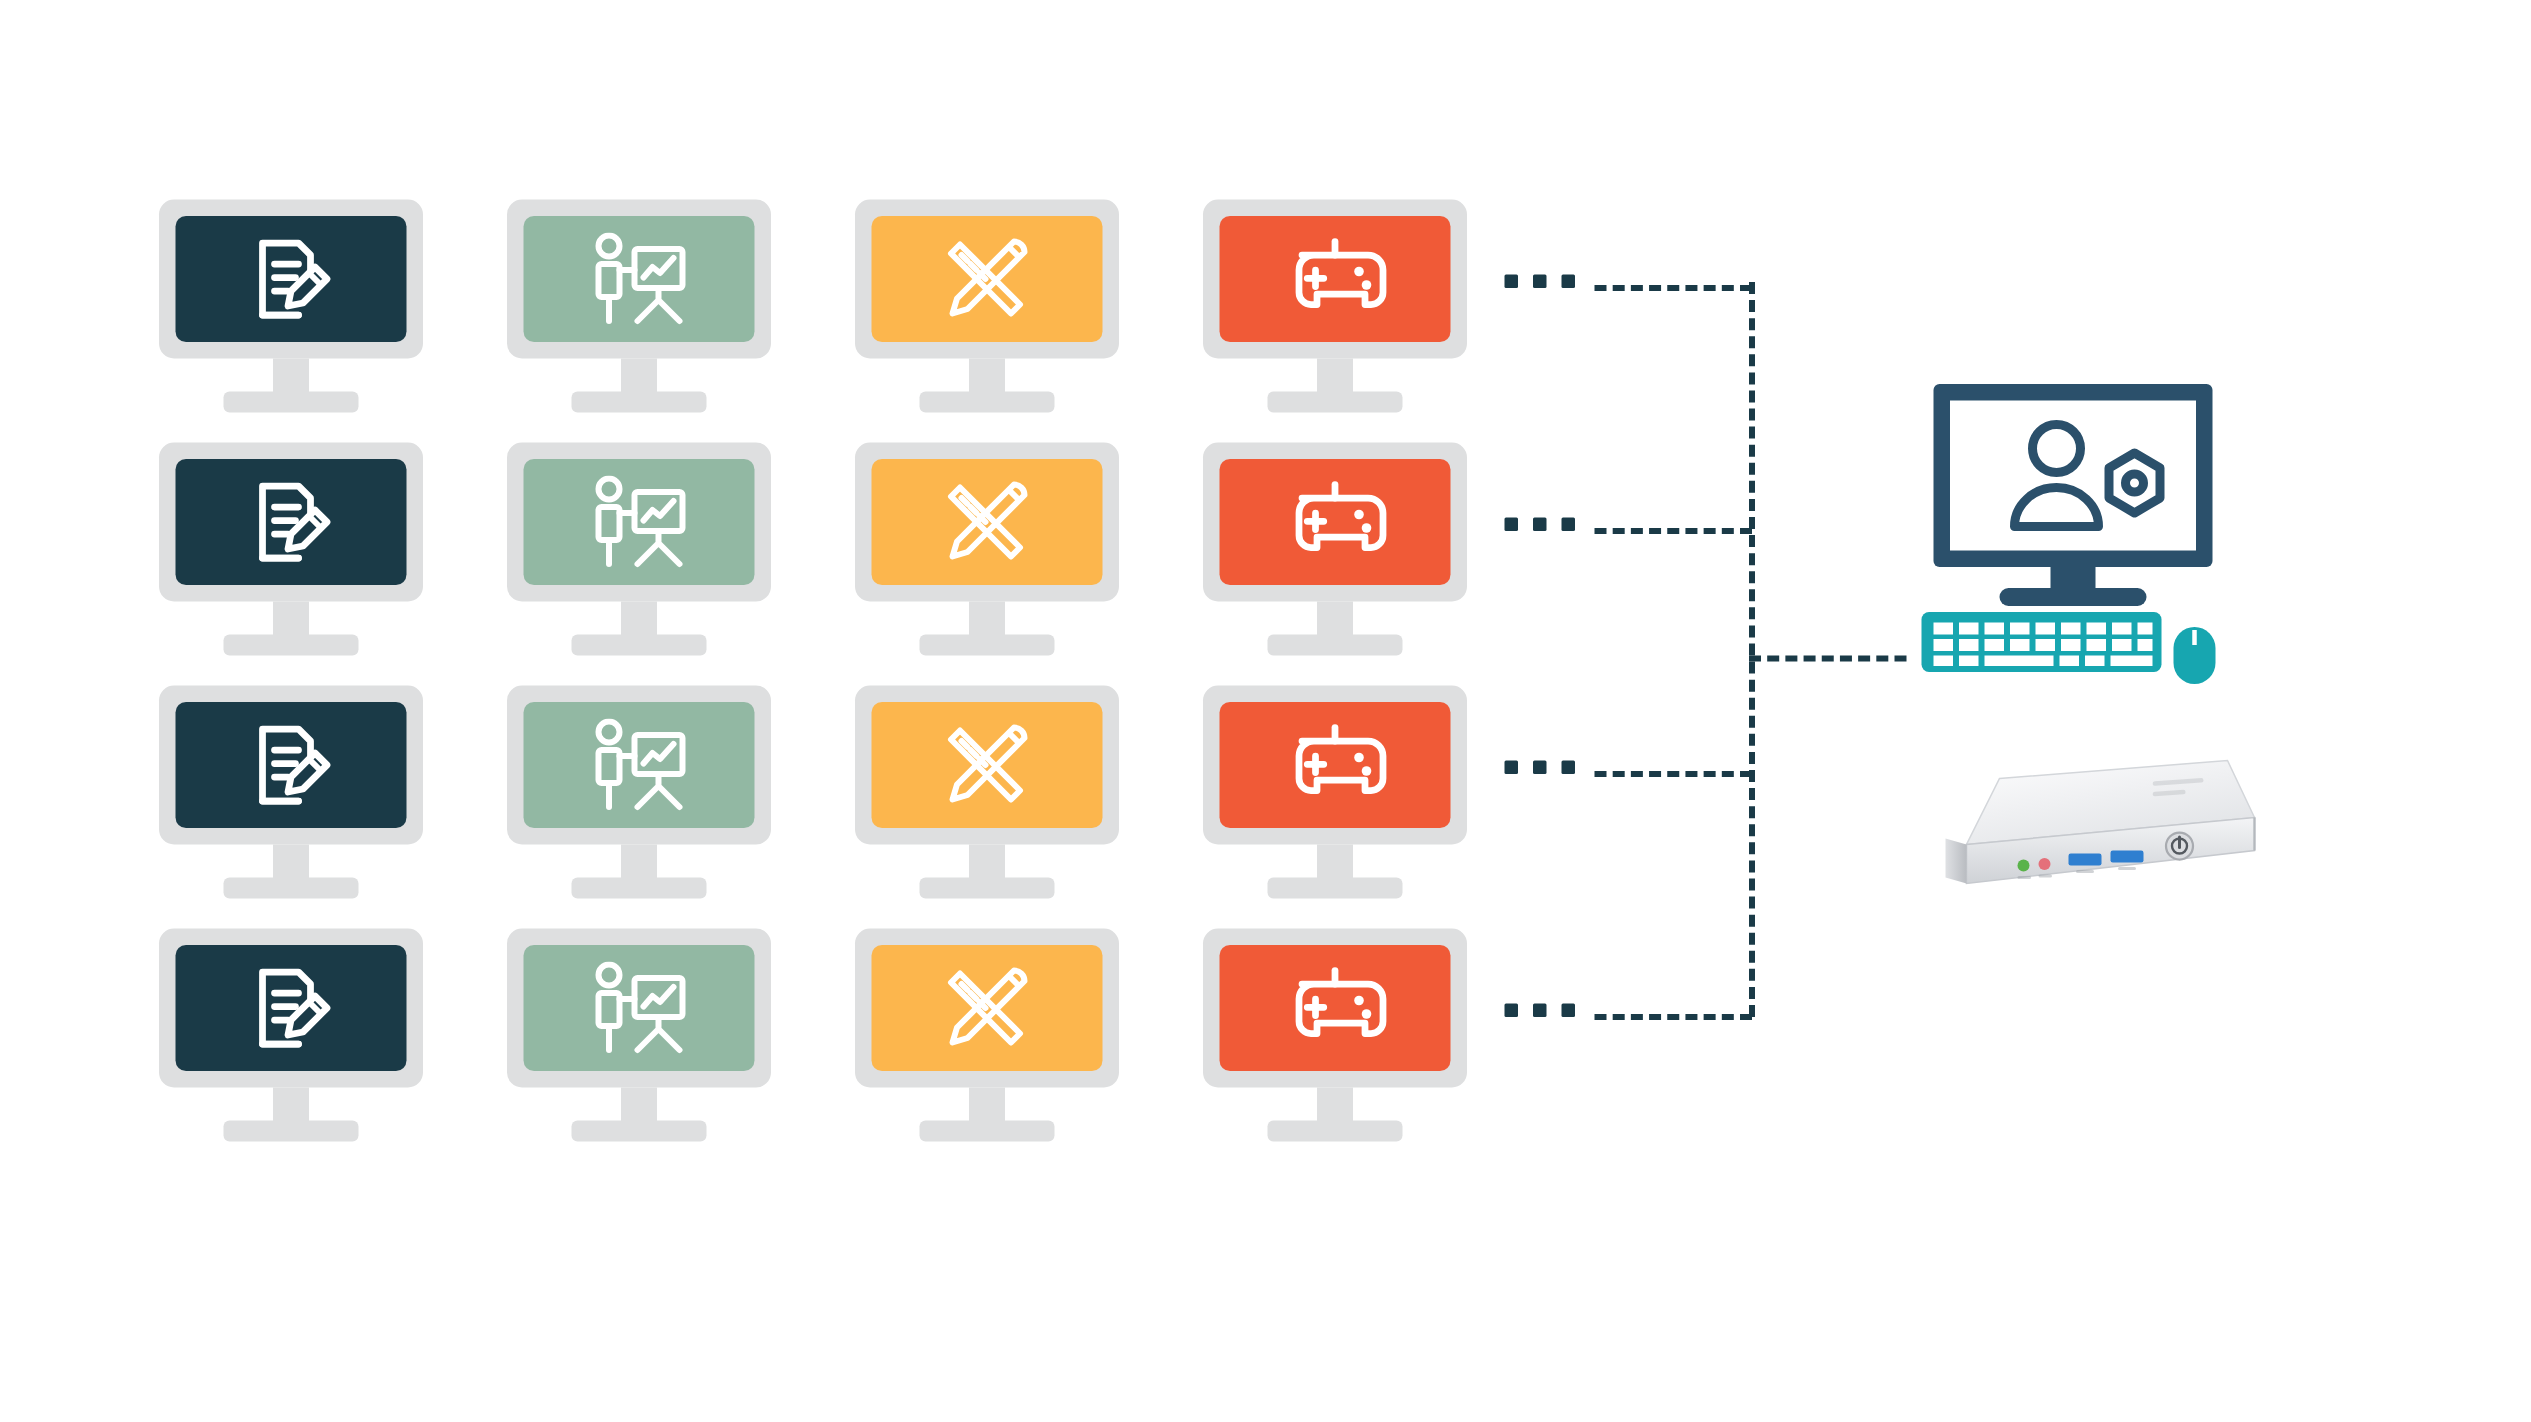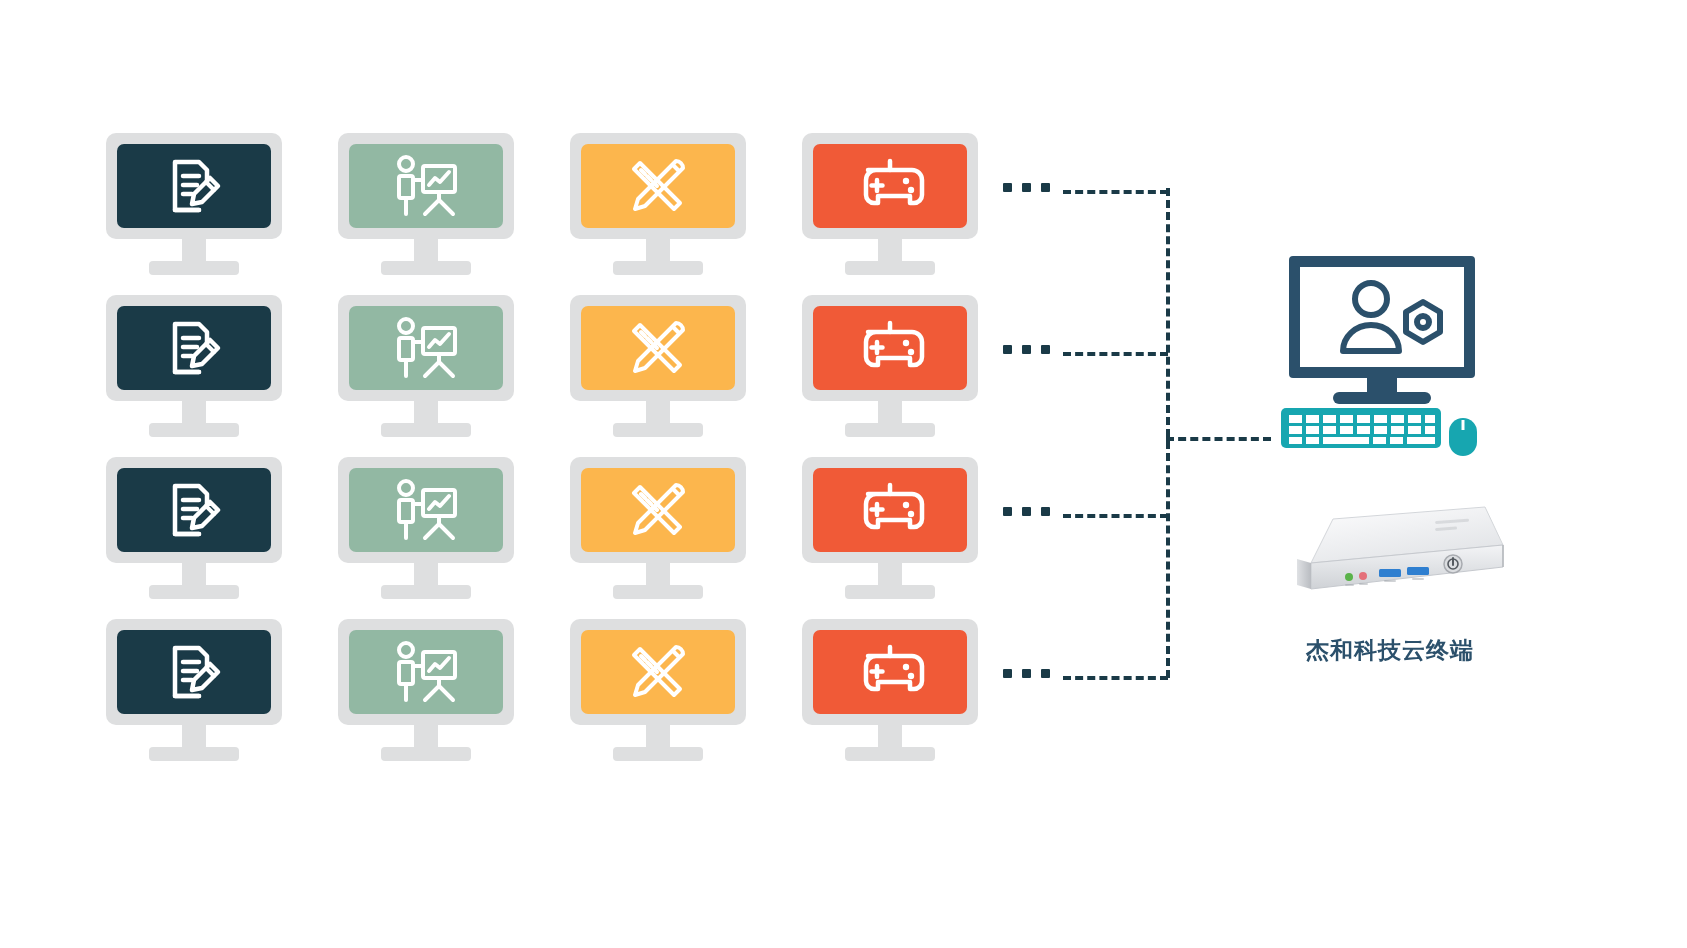--- a/index.html
+++ b/index.html
@@ -513,16 +513,15 @@
           <rect x="70" y="79" width="9" height="2" rx="1"></rect>
           <rect x="84" y="78" width="9" height="2" rx="1"></rect>
           <rect x="109" y="75" width="12" height="2" rx="1"></rect>
           <rect x="137" y="73" width="12" height="2" rx="1"></rect>
         </g>
 
         <path d="M228 40 L228 62" stroke="#b4b8bd" stroke-width="1.5"></path>
       </svg>
     </div>
 
-    <div id="device-caption">杰和科技云终端</div>
   </div>
 
 </div>
 
 </body></html>

